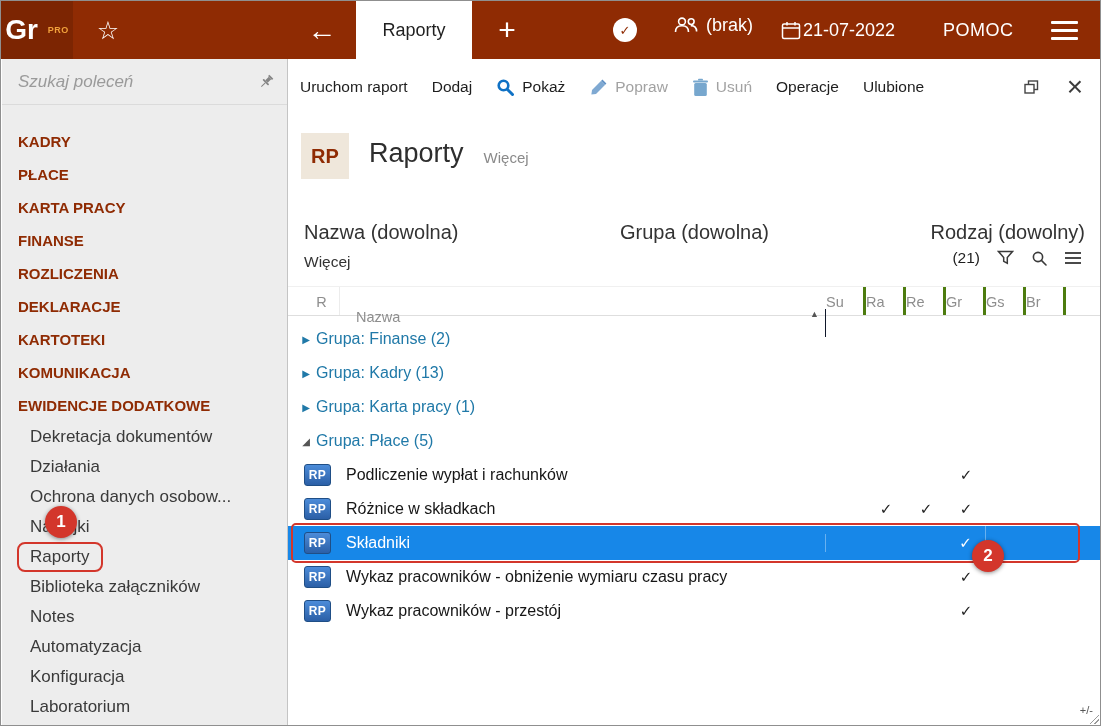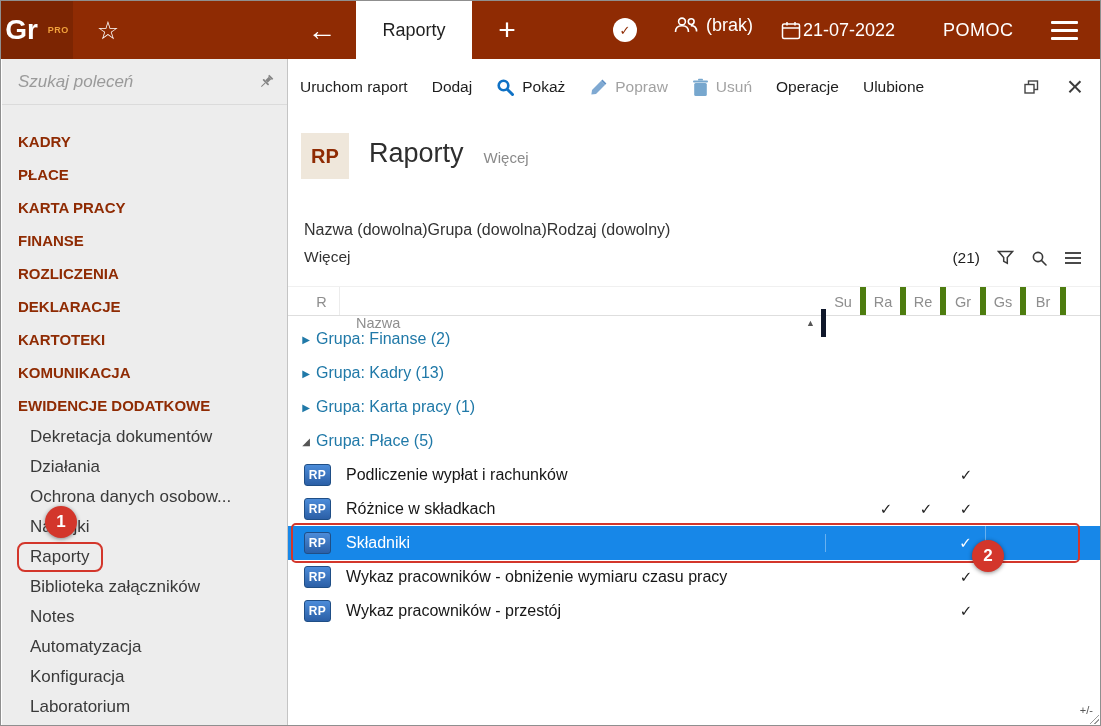--- a/index.html
+++ b/index.html
@@ -61,36 +61,36 @@
   .win-controls .close { font-size:28px; color:#3C3C3C; line-height:1; cursor:pointer; }
   .win-controls .restore { cursor:pointer; display:flex; }
 
   .page-header { position:absolute; left:13px; top:74px; display:flex; align-items:flex-start; gap:20px; }
   .rp-badge { width:48px; height:46px; background:#EFE7DB; color:#8F2B03; font-weight:bold;
               font-size:20px; display:flex; align-items:center; justify-content:center; }
   .page-title { font-size:27px; color:#2E2E2E; font-weight:400; margin-top:5px; }
   .more-link { font-size:15px; color:#8A8A8A; margin-top:16px; cursor:pointer; }
 
   .filter-block { position:absolute; left:16px; top:162px; right:16px; color:#333; }
-  .filter-line1 { display:flex; font-size:16px; }
+  .filter-line1 { display:flex; font-size:20px;justify-content:space-between; }
   .filter-line1 span, .filter-line2 span { cursor:pointer; }
   .filter-line2 { margin-top:9px; font-size:15.5px; }
   .filter-right { position:absolute; right:20px; top:190px; display:flex; align-items:center;
                   gap:17px; font-size:15.5px; color:#1E1E1E; }
   .bars-sm { display:flex; flex-direction:column; gap:3px; cursor:pointer; }
   .bars-sm i { display:block; width:16px; height:2px; background:#4A4A4A; }
 
   .table-header { position:absolute; left:0; top:227px; right:0; height:30px; display:flex;
                   align-items:center; color:#8E8E8E; font-size:14.5px;
                   border-top:1px solid #F0F0F0; border-bottom:1px solid #DEDEDE; padding-left:16px; }
   .th-r { width:36px; text-align:center; border-right:1px solid #ECECEC; height:100%; line-height:30px; }
-  .th-name { flex:1; padding-left:16px; display:flex; align-items:center; height:100%;
-             border-right:5px solid #0f172a;margin-top:44px; }
+  .th-name { flex:1; padding-left:16px; display:flex; height:100%;
+             border-right:1px solid #0f172a;margin-top:44px; }
   .sort-icon { margin-left:auto; margin-right:6px; font-size:9px; color:#555; }
-  .th-col { width:40px; text-align:center; height:100%; line-height:30px; border-right:6px solid #4d7c0f; }
+  .th-col { width:40px; text-align:left; height:100%; line-height:30px; border-right:3px solid #4d7c0f; }
   .th-spacer { width:35px; }
 
   .rows { position:absolute; left:0; top:263px; right:0; }
   .row { height:34px; display:flex; align-items:center; cursor:pointer; }
   .group-row { padding-left:10px; }
   .group-row .tri { width:16px; font-size:10px; color:#2079A8; text-align:center; }
   .group-row.expanded .tri { color:#555; }
   .group-row .g-label { font-size:16px; color:#2079A8; margin-left:2px; }
   .data-row .rp { margin-left:16px; width:27px; height:22px; border-radius:3px;
                   background:linear-gradient(180deg,#4C8CD9,#2B5FA6); border:1px solid #1F4E86;

